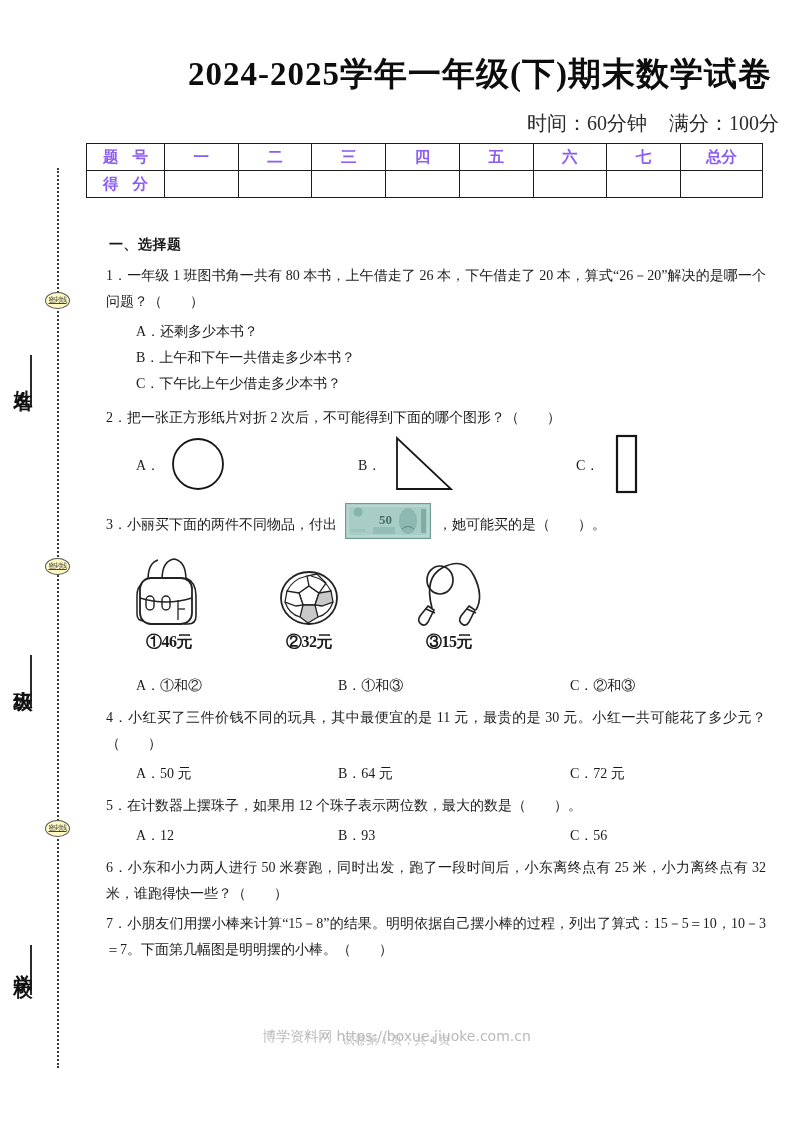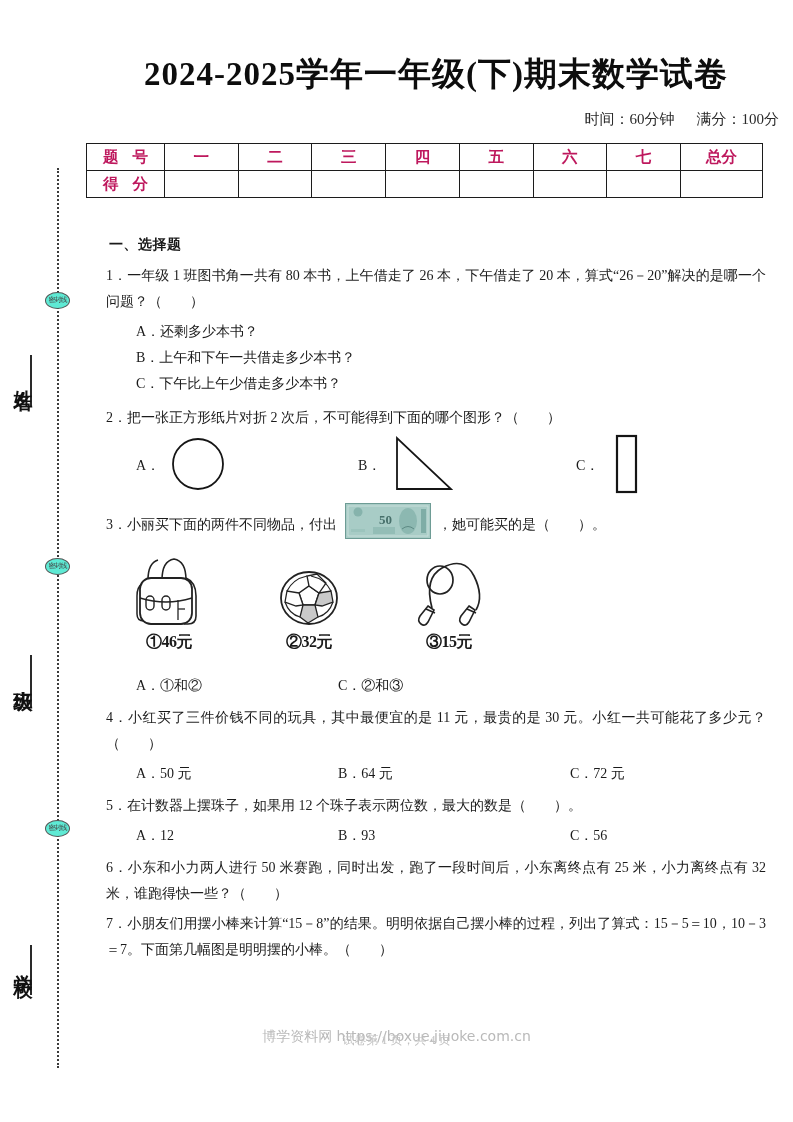--- a/index.html
+++ b/index.html
@@ -32,27 +32,28 @@
     left: 30px;
     width: 2px;
     background: #2a2a2a;
   }
   .seal-badge {
     position: absolute;
     left: 45px;
     width: 25px; height: 17px;
     border-radius: 50%;
     border: 1.5px solid #555;
-    background: #5eead4;
+    background: #fef9c3;
     font-size: 7px;
     line-height: 14px;
     text-align: center;
     color: #444;
     overflow: hidden;
     letter-spacing: -1px;
+    text-decoration: underline;
   }
   .vlabel {
     position: absolute;
     left: 10px;
     writing-mode: vertical-rl;
     text-orientation: upright;
     font-family: "Liberation Serif", "DejaVu Serif", serif;
     font-weight: bold;
     font-size: 19px;
     letter-spacing: 3px;
@@ -64,54 +65,54 @@
   #sheet {
     position: absolute;
     left: 92px; top: 0;
     width: 701px; height: 1122px;
   }
 
   #exam-title {
     position: absolute;
     left: 8px; top: 52px;
     width: 672px;
-    text-align: center;
+    text-align: right;
     font-family: "Liberation Serif", "DejaVu Serif", serif;
     font-weight: bold;
     font-size: 33px;
     letter-spacing: 1px;
     color: #0d0d0d;
     white-space: nowrap;
   }
 
   #meta-line {
     position: absolute;
     right: 14px; top: 110px;
-    font-size: 15px;
+    font-size: 20px;
     color: #2a2a2a;
     white-space: nowrap;
   }
   #meta-line .meta-gap { display: inline-block; width: 22px; }
 
   
   #score-table {
     position: absolute;
     left: -6px; top: 143px;
     width: 677px;
     border-collapse: collapse;
     table-layout: fixed;
   }
   #score-table td {
     border: 1.3px solid #1c1c1c;
     height: 27px;
     text-align: center;
     vertical-align: middle;
     font-size: 15.5px;
     font-weight: bold;
-    color: #be185d;
+    color: #8b5cf6;
   }
   #score-table td.rowhead {
     width: 78px;
     letter-spacing: 5px;
     text-indent: 5px;
   }
   #score-table td.total { width: 82px; }
 
   
   #content {
@@ -367,20 +368,21 @@
             <line x1="16" y1="53" x2="25" y2="57" stroke="#222" stroke-width="1.4"></line>
             <line x1="57" y1="53" x2="66" y2="57" stroke="#222" stroke-width="1.4"></line>
           </svg>
         </span>
         <div class="item-price">③15元</div>
       </div>
     </div>
 
     <div class="opts">
       <span class="opt-a">A．①和②</span>
+      <span class="opt-b">B．①和③</span>
       <span class="opt-c">C．②和③</span>
     </div>
 
     <div class="q">
       <span class="q-text">4．小红买了三件价钱不同的玩具，其中最便宜的是 11 元，最贵的是 30 元。小红一共可能花了多少元？（　　）</span>
     </div>
     <div class="opts">
       <span class="opt-a">A．50 元</span>
       <span class="opt-b">B．64 元</span>
       <span class="opt-c">C．72 元</span>

